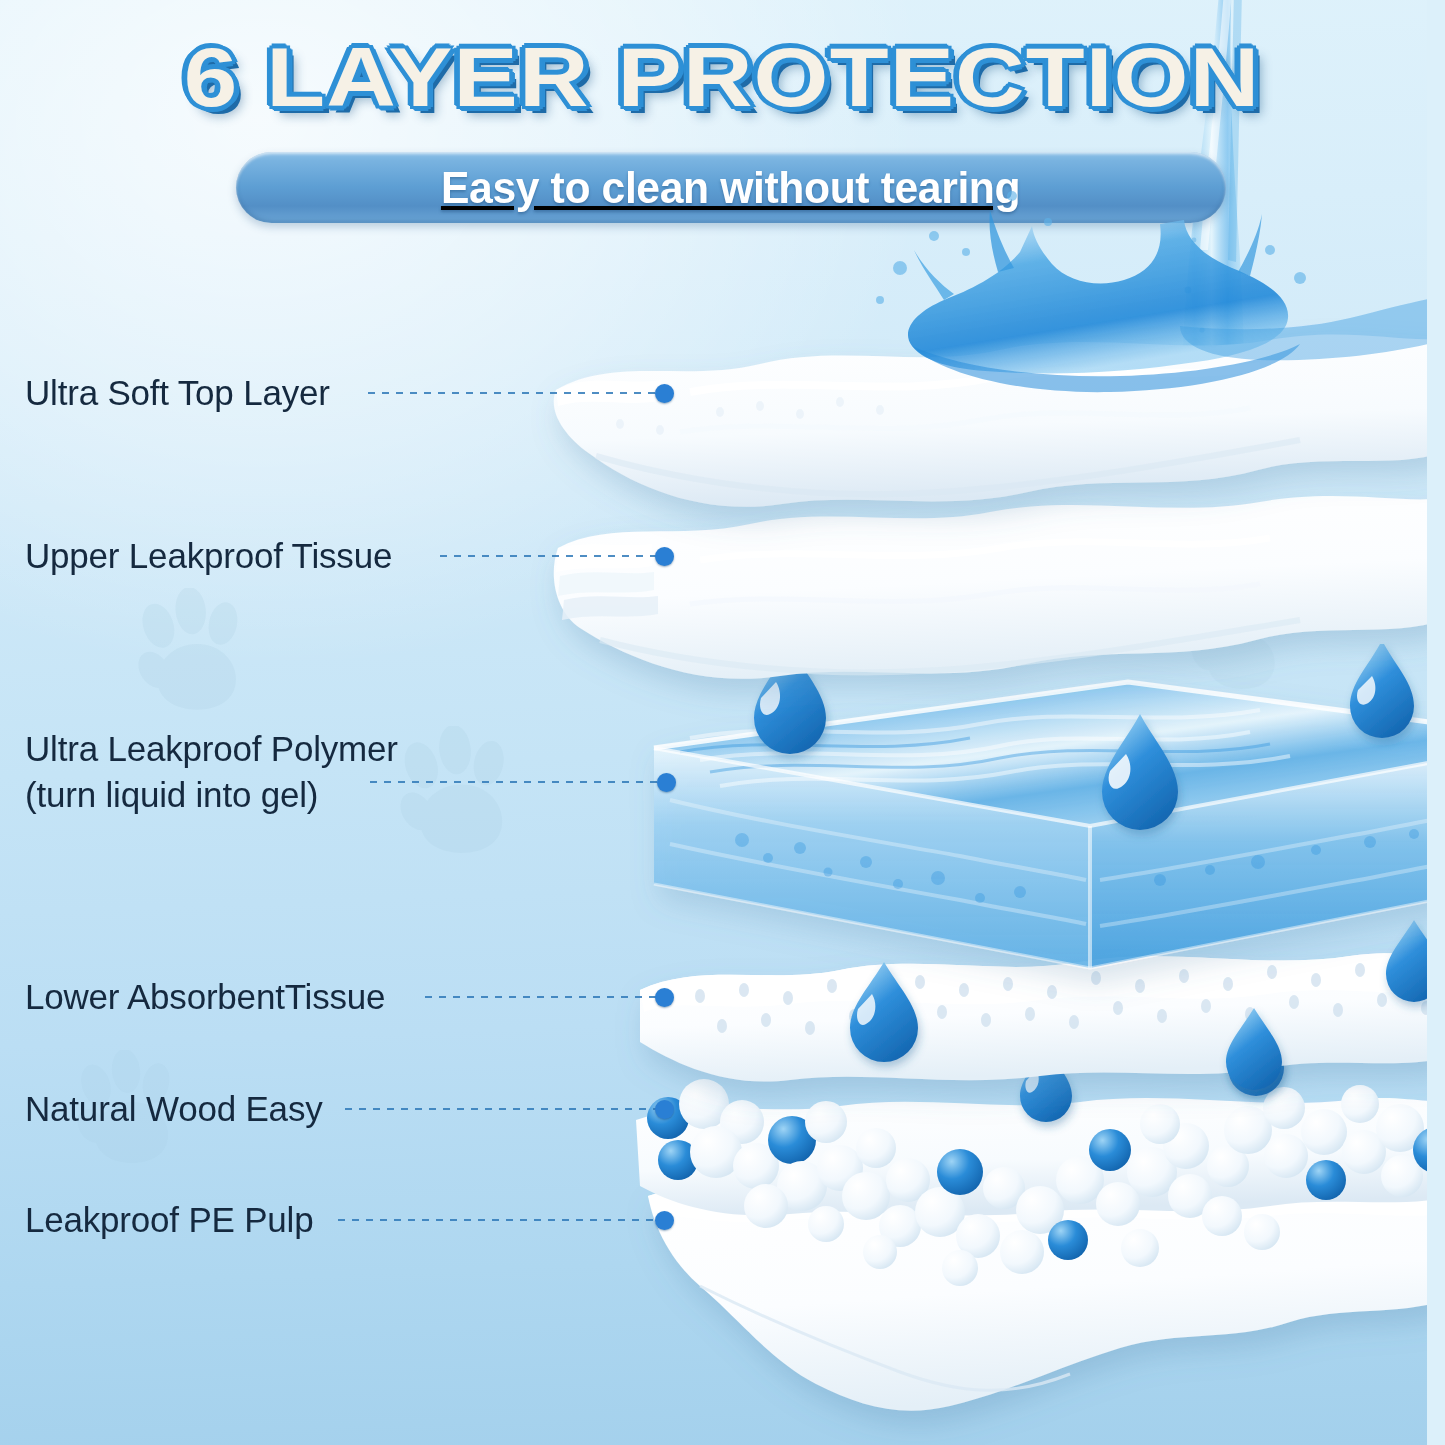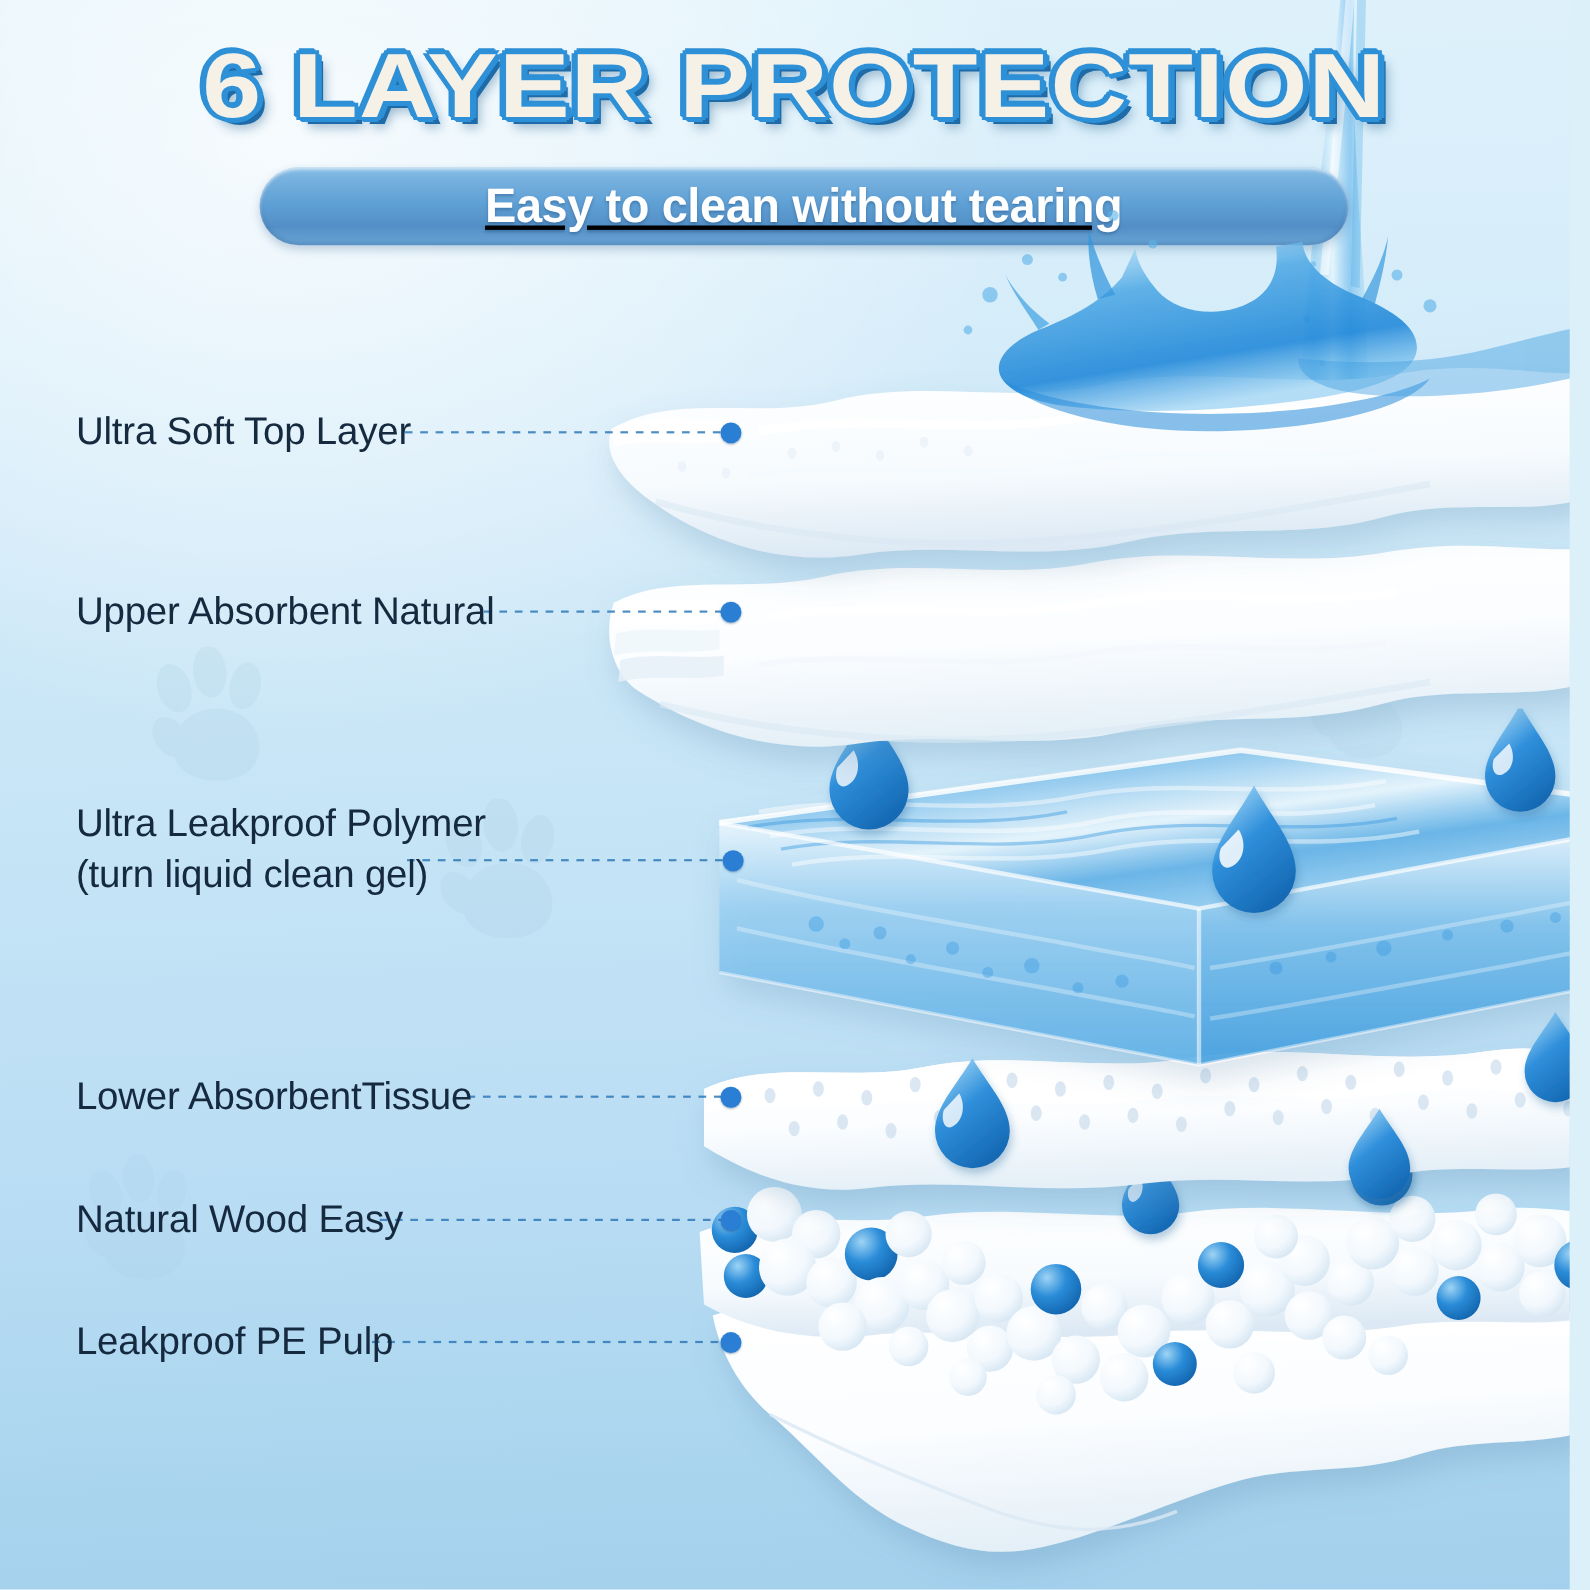--- a/index.html
+++ b/index.html
@@ -71,21 +71,21 @@
 
   
   #stack { position:absolute; left:0; top:0; width:1445px; height:1445px;
            pointer-events:none; }
 
   
   .label {
     position:absolute;
     color:#15293f;
     font-size:35px; font-weight:400; letter-spacing:-.2px;
-    line-height:43px; white-space:nowrap;margin-left:44px;
+    line-height:43px; white-space:nowrap;
   }
   .label.two-line { white-space:normal; line-height:46px; }
 
   
   .leader {
     position:absolute; height:2px;
     background-image:linear-gradient(to right,#2f79b8 0 7px,transparent 7px 14px);
     background-size:14px 2px; background-repeat:repeat-x;
     opacity:.85;
   }
@@ -575,25 +575,25 @@
   <div class="dot" style="left:655px; top:988px;"></div>
 
   <div class="leader" style="left:345px; top:1108px; width:313px;"></div>
   <div class="dot" style="left:655px; top:1100px;"></div>
 
   <div class="leader" style="left:338px; top:1219px; width:320px;"></div>
   <div class="dot" style="left:655px; top:1211px;"></div>
 
   <div class="label" style="left:25px; top:371px;">Ultra Soft Top Layer</div>
 
-  <div class="label" style="left:25px; top:534px;">Upper Absorbent Natural</div>
+  <div class="label" style="left:25px; top:534px;">Upper Leakproof Tissue</div>
 
   <div class="label two-line" style="left:25px; top:726px; width:470px;">
     <div>Ultra Leakproof Polymer</div>
-    <div>(turn liquid clean gel)</div>
+    <div>(turn liquid into gel)</div>
   </div>
 
   <div class="label" style="left:25px; top:975px;">Lower AbsorbentTissue</div>
 
   <div class="label" style="left:25px; top:1087px;">Natural Wood Easy</div>
 
   <div class="label" style="left:25px; top:1198px;">Leakproof PE Pulp</div>
 
 </div>
 

